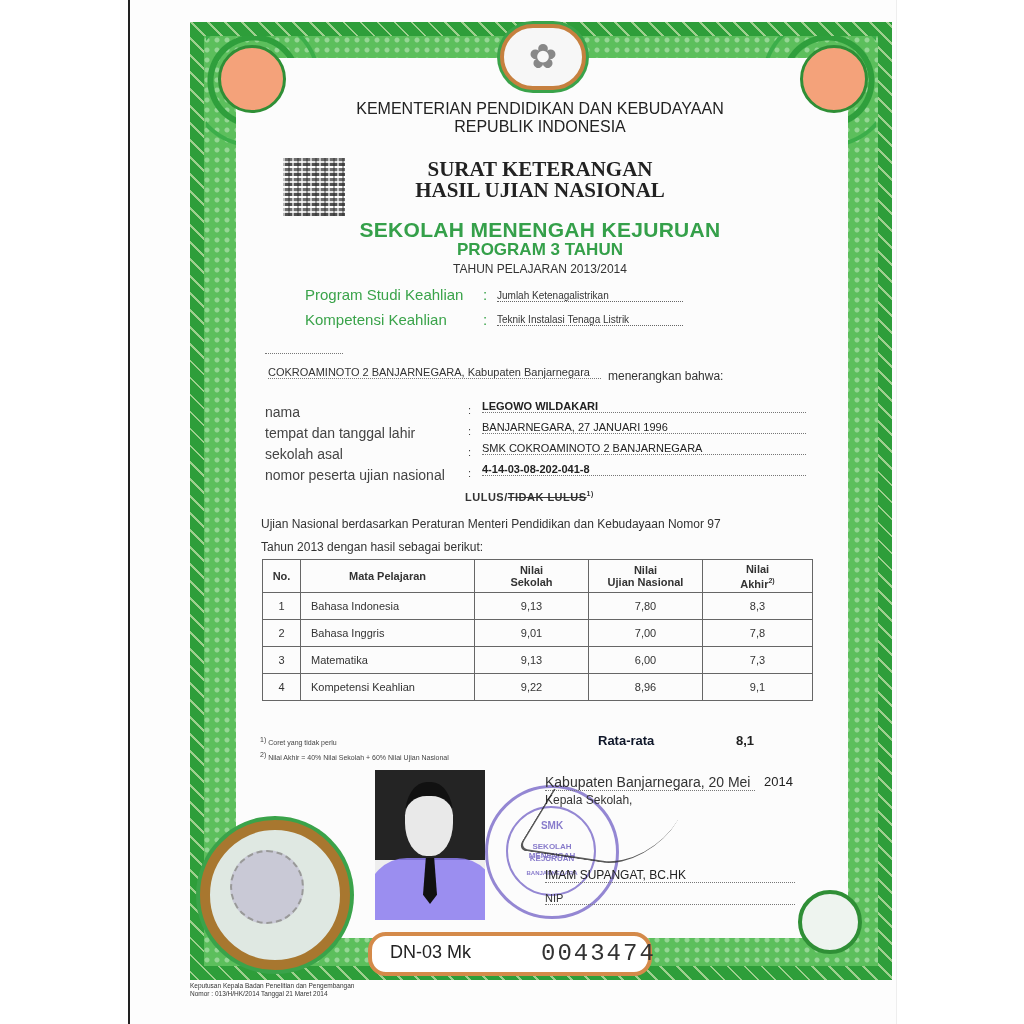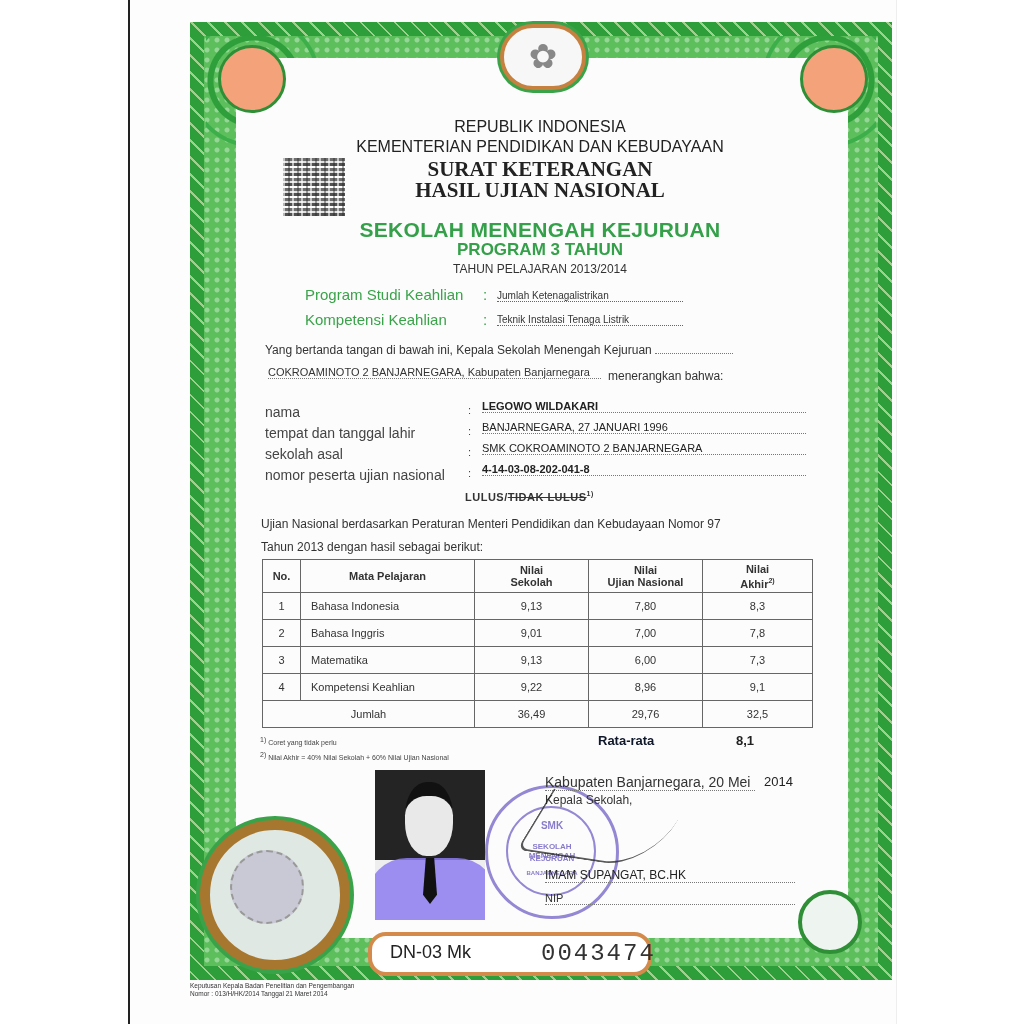--- a/index.html
+++ b/index.html
@@ -23,21 +23,21 @@
   .emblem{position:absolute;left:500px;top:24px;width:78px;height:58px;border-radius:40px;background:#f7f7f7;border:4px solid #c6803f;box-shadow:0 0 0 3px #3aa34a;}
   .emblem-glyph{position:absolute;left:18px;top:6px;width:42px;height:44px;color:#888;font-size:34px;text-align:center;line-height:44px;}
   .seal-bl{position:absolute;left:200px;top:820px;width:130px;height:130px;border-radius:50%;background:#dfe8e2;border:10px solid #a8772f;box-shadow:0 0 0 4px #3aa34a;}
   .seal-bl-inner{position:absolute;left:20px;top:20px;width:70px;height:70px;border-radius:50%;background:#c9c9d6;border:2px dashed #999;}
   .seal-br{position:absolute;left:798px;top:890px;width:56px;height:56px;border-radius:50%;background:#eef4ef;border:4px solid #2f8f36;}
   .serial-box{position:absolute;left:368px;top:932px;width:276px;height:36px;background:#fff;border:4px solid #d48a4a;border-radius:18px;}
   .serial{position:absolute;left:390px;top:942px;font-size:18px;color:#222;}
   .serial-num{position:absolute;left:541px;top:940px;font-size:24px;letter-spacing:2px;color:#333;font-family:"Liberation Mono",monospace;}
 
   .t{position:absolute;white-space:nowrap;}
-  .h-min{left:330px;top:100px;width:420px;text-align:center;font-size:16px;line-height:18px;color:#222;margin-top:38px;}
+  .h-min{left:330px;top:100px;width:420px;text-align:center;font-size:16px;line-height:18px;color:#222;}
   .h-min2{left:330px;top:118px;width:420px;text-align:center;font-size:16px;color:#222;}
   .qr{position:absolute;left:283px;top:158px;width:62px;height:58px;
     background:
       repeating-linear-gradient(0deg,#333 0 3px,#ddd 3px 5px,#555 5px 8px,#fff 8px 10px),
       #777;
     opacity:.85;}
   .qr::after{content:"";position:absolute;inset:0;background:repeating-linear-gradient(90deg,rgba(255,255,255,.6) 0 2px,transparent 2px 5px,rgba(0,0,0,.4) 5px 7px,transparent 7px 9px);}
   .h-title{left:330px;top:157px;width:420px;text-align:center;font-family:"Liberation Serif",serif;font-weight:bold;font-size:21px;line-height:24px;color:#222;}
   .h-title2{top:178px;}
   .h-smk{left:330px;top:218px;width:420px;text-align:center;font-weight:bold;font-size:21px;color:#35a04a;letter-spacing:.3px;}
@@ -95,21 +95,20 @@
 <div class="t h-year">TAHUN PELAJARAN 2013/2014</div>
 
 <div class="t lbl-green" style="left:305px;top:286px;">Program Studi Keahlian</div>
 <div class="t lbl-green" style="left:483px;top:286px;">:</div>
 <div class="t val-small" style="left:497px;top:290px;width:186px;">Jumlah Ketenagalistrikan</div>
 <div class="t lbl-green" style="left:305px;top:311px;">Kompetensi Keahlian</div>
 <div class="t lbl-green" style="left:483px;top:311px;">:</div>
 <div class="t val-small" style="left:497px;top:314px;width:186px;">Teknik Instalasi Tenaga Listrik</div>
 
 <div class="t body-txt" style="left:265px;top:343px;">
-  <span>Yang bertanda tangan di bawah ini, Kepala Sekolah Menengah Kejuruan</span>
   <span class="dots" style="width:78px;"></span>
 </div>
 <div class="t" style="left:268px;top:366px;font-size:11px;color:#333;border-bottom:1px dotted #777;width:333px;">COKROAMINOTO 2 BANJARNEGARA, Kabupaten Banjarnegara</div>
 <div class="t body-txt" style="left:608px;top:369px;">menerangkan bahwa:</div>
 
 <div class="t field-lbl" style="top:404px;">nama</div>
 <div class="t field-colon" style="top:404px;">:</div>
 <div class="t field-val" style="top:400px;font-weight:bold;">LEGOWO WILDAKARI</div>
 
 <div class="t field-lbl" style="top:425px;">tempat dan tanggal lahir</div>
@@ -168,26 +167,20 @@
     <td>6,00</td>
     <td>7,3</td>
   </tr>
   <tr>
     <td>4</td>
     <td class="subj">Kompetensi Keahlian</td>
     <td>9,22</td>
     <td>8,96</td>
     <td>9,1</td>
   </tr>
-  <tr>
-    <td colspan="2">Jumlah</td>
-    <td>36,49</td>
-    <td>29,76</td>
-    <td>32,5</td>
-  </tr>
 </tbody>
   </table>
 
 <div class="t" style="left:598px;top:733px;font-size:13px;font-weight:bold;color:#0f172a;">Rata-rata</div>
 <div class="t" style="left:736px;top:733px;font-size:13px;font-weight:bold;color:#222;">8,1</div>
 
 <div class="t" style="left:260px;top:736px;font-size:7px;color:#444;">
   <span class="sup">1)</span> <span>Coret yang tidak perlu</span>
 </div>
 <div class="t" style="left:260px;top:751px;font-size:7px;color:#444;">

